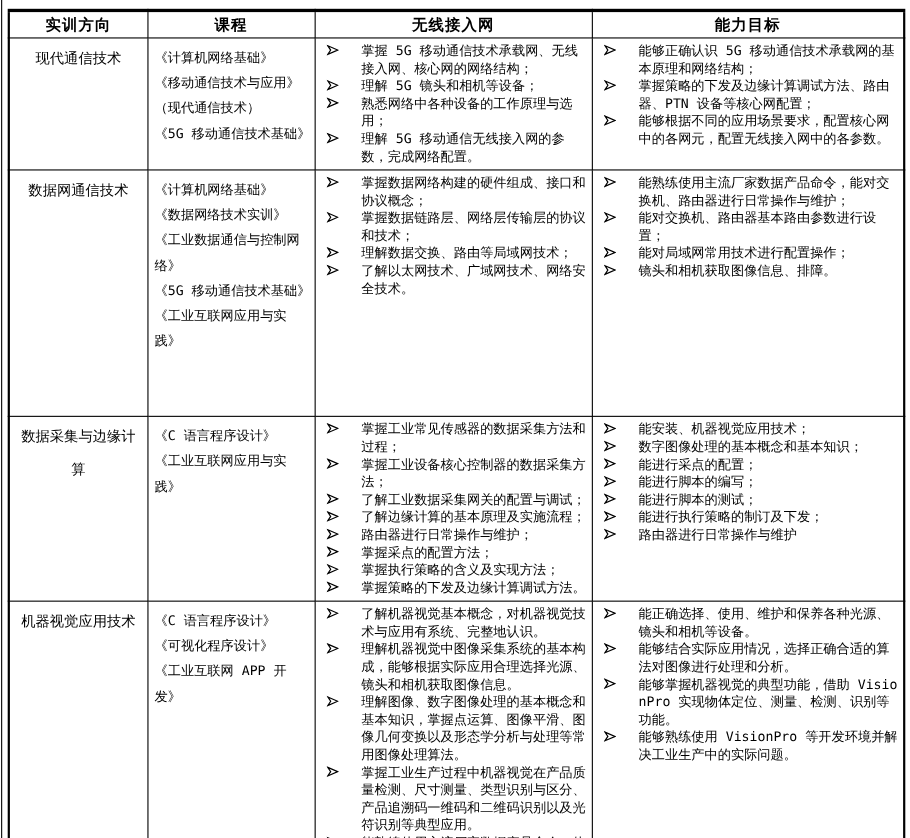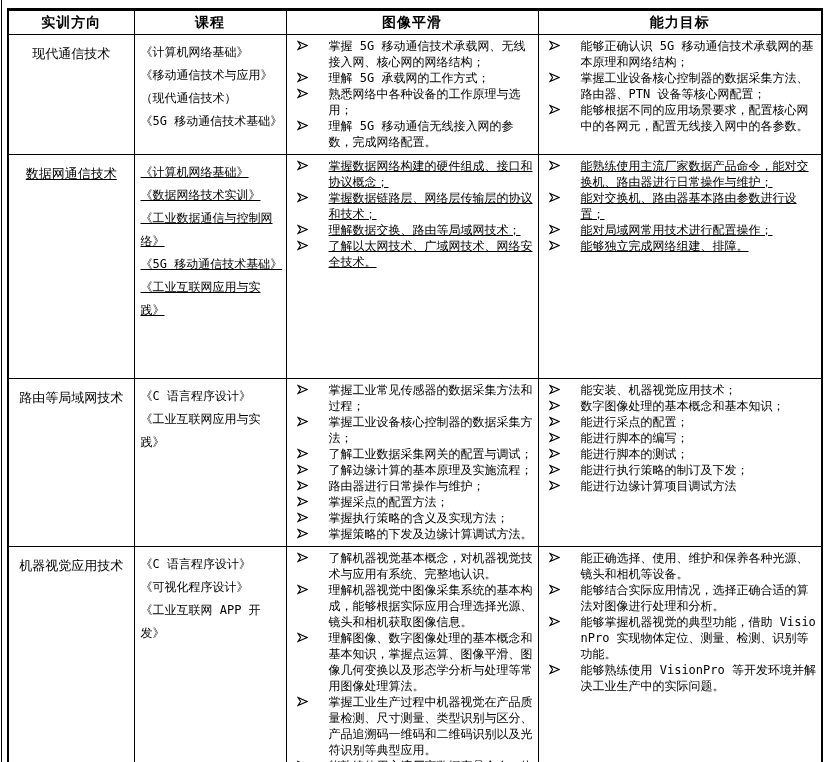--- a/index.html
+++ b/index.html
@@ -55,21 +55,21 @@
   <colgroup>
     <col class="c1">
       <col class="c2">
       <col class="c3">
       <col class="c4">
   </colgroup>
   <thead>
     <tr>
         <th>实训方向</th>
         <th>课程</th>
-        <th>图像平滑</th>
+        <th>无线接入网</th>
         <th>能力目标</th>
       </tr>
   </thead>
   <tbody>
       <tr style="height: 120px;">
         <td class="direction-cell">现代通信技术</td>
         <td class="courses-cell">
           <div class="course-item">《计算机网络基础》</div>
           <div class="course-item">《移动通信技术与应用》</div>
           <div class="course-item">（现代通信技术）</div>
@@ -78,21 +78,21 @@
         <td class="objectives-cell">
           <div class="bullet-item"><span class="bullet-icon">
               <svg width="11" height="11" viewBox="0 0 11 11" xmlns="http://www.w3.org/2000/svg">
                 <path d="M1 1.6 L10 5.5 L1 9.4 L3.6 5.5 Z" fill="#ffffff" stroke="#000000" stroke-width="1.1" stroke-linejoin="miter"></path>
               </svg>
             </span><span>掌握 5G 移动通信技术承载网、无线接入网、核心网的网络结构；</span></div>
           <div class="bullet-item"><span class="bullet-icon">
               <svg width="11" height="11" viewBox="0 0 11 11" xmlns="http://www.w3.org/2000/svg">
                 <path d="M1 1.6 L10 5.5 L1 9.4 L3.6 5.5 Z" fill="#ffffff" stroke="#000000" stroke-width="1.1" stroke-linejoin="miter"></path>
               </svg>
-            </span><span>理解 5G 承载网的工作方式；</span></div>
+            </span><span>理解 5G 镜头和相机等设备；</span></div>
           <div class="bullet-item"><span class="bullet-icon">
               <svg width="11" height="11" viewBox="0 0 11 11" xmlns="http://www.w3.org/2000/svg">
                 <path d="M1 1.6 L10 5.5 L1 9.4 L3.6 5.5 Z" fill="#ffffff" stroke="#000000" stroke-width="1.1" stroke-linejoin="miter"></path>
               </svg>
             </span><span>熟悉网络中各种设备的工作原理与选用；</span></div>
           <div class="bullet-item"><span class="bullet-icon">
               <svg width="11" height="11" viewBox="0 0 11 11" xmlns="http://www.w3.org/2000/svg">
                 <path d="M1 1.6 L10 5.5 L1 9.4 L3.6 5.5 Z" fill="#ffffff" stroke="#000000" stroke-width="1.1" stroke-linejoin="miter"></path>
               </svg>
             </span><span>理解 5G 移动通信无线接入网的参数，完成网络配置。</span></div>
@@ -100,29 +100,29 @@
         <td class="objectives-cell">
           <div class="bullet-item"><span class="bullet-icon">
               <svg width="11" height="11" viewBox="0 0 11 11" xmlns="http://www.w3.org/2000/svg">
                 <path d="M1 1.6 L10 5.5 L1 9.4 L3.6 5.5 Z" fill="#ffffff" stroke="#000000" stroke-width="1.1" stroke-linejoin="miter"></path>
               </svg>
             </span><span>能够正确认识 5G 移动通信技术承载网的基本原理和网络结构；</span></div>
           <div class="bullet-item"><span class="bullet-icon">
               <svg width="11" height="11" viewBox="0 0 11 11" xmlns="http://www.w3.org/2000/svg">
                 <path d="M1 1.6 L10 5.5 L1 9.4 L3.6 5.5 Z" fill="#ffffff" stroke="#000000" stroke-width="1.1" stroke-linejoin="miter"></path>
               </svg>
-            </span><span>掌握工业设备核心控制器的数据采集方法、路由器、PTN 设备等核心网配置；</span></div>
+            </span><span>掌握策略的下发及边缘计算调试方法、路由器、PTN 设备等核心网配置；</span></div>
           <div class="bullet-item"><span class="bullet-icon">
               <svg width="11" height="11" viewBox="0 0 11 11" xmlns="http://www.w3.org/2000/svg">
                 <path d="M1 1.6 L10 5.5 L1 9.4 L3.6 5.5 Z" fill="#ffffff" stroke="#000000" stroke-width="1.1" stroke-linejoin="miter"></path>
               </svg>
             </span><span>能够根据不同的应用场景要求，配置核心网中的各网元，配置无线接入网中的各参数。</span></div>
         </td>
       </tr>
-      <tr style="height: 224px; text-decoration: underline;">
+      <tr style="height: 224px;">
         <td class="direction-cell">数据网通信技术</td>
         <td class="courses-cell">
           <div class="course-item">《计算机网络基础》</div>
           <div class="course-item">《数据网络技术实训》</div>
           <div class="course-item">《工业数据通信与控制网络》</div>
           <div class="course-item">《5G 移动通信技术基础》</div>
           <div class="course-item">《工业互联网应用与实践》</div>
         </td>
         <td class="objectives-cell">
           <div class="bullet-item"><span class="bullet-icon">
@@ -159,25 +159,25 @@
             </span><span>能对交换机、路由器基本路由参数进行设置；</span></div>
           <div class="bullet-item"><span class="bullet-icon">
               <svg width="11" height="11" viewBox="0 0 11 11" xmlns="http://www.w3.org/2000/svg">
                 <path d="M1 1.6 L10 5.5 L1 9.4 L3.6 5.5 Z" fill="#ffffff" stroke="#000000" stroke-width="1.1" stroke-linejoin="miter"></path>
               </svg>
             </span><span>能对局域网常用技术进行配置操作；</span></div>
           <div class="bullet-item"><span class="bullet-icon">
               <svg width="11" height="11" viewBox="0 0 11 11" xmlns="http://www.w3.org/2000/svg">
                 <path d="M1 1.6 L10 5.5 L1 9.4 L3.6 5.5 Z" fill="#ffffff" stroke="#000000" stroke-width="1.1" stroke-linejoin="miter"></path>
               </svg>
-            </span><span>能够独立完成网络组建、排障。</span></div>
+            </span><span>镜头和相机获取图像信息、排障。</span></div>
         </td>
       </tr>
       <tr style="height: 168px;">
-        <td class="direction-cell">路由等局域网技术</td>
+        <td class="direction-cell">数据采集与边缘计算</td>
         <td class="courses-cell">
           <div class="course-item">《C 语言程序设计》</div>
           <div class="course-item">《工业互联网应用与实践》</div>
         </td>
         <td class="objectives-cell">
           <div class="bullet-item"><span class="bullet-icon">
               <svg width="11" height="11" viewBox="0 0 11 11" xmlns="http://www.w3.org/2000/svg">
                 <path d="M1 1.6 L10 5.5 L1 9.4 L3.6 5.5 Z" fill="#ffffff" stroke="#000000" stroke-width="1.1" stroke-linejoin="miter"></path>
               </svg>
             </span><span>掌握工业常见传感器的数据采集方法和过程；</span></div>
@@ -245,21 +245,21 @@
             </span><span>能进行脚本的测试；</span></div>
           <div class="bullet-item"><span class="bullet-icon">
               <svg width="11" height="11" viewBox="0 0 11 11" xmlns="http://www.w3.org/2000/svg">
                 <path d="M1 1.6 L10 5.5 L1 9.4 L3.6 5.5 Z" fill="#ffffff" stroke="#000000" stroke-width="1.1" stroke-linejoin="miter"></path>
               </svg>
             </span><span>能进行执行策略的制订及下发；</span></div>
           <div class="bullet-item"><span class="bullet-icon">
               <svg width="11" height="11" viewBox="0 0 11 11" xmlns="http://www.w3.org/2000/svg">
                 <path d="M1 1.6 L10 5.5 L1 9.4 L3.6 5.5 Z" fill="#ffffff" stroke="#000000" stroke-width="1.1" stroke-linejoin="miter"></path>
               </svg>
-            </span><span>能进行边缘计算项目调试方法</span></div>
+            </span><span>路由器进行日常操作与维护</span></div>
         </td>
       </tr>
       <tr style="height: 260px; padding-left: 11px;">
         <td class="direction-cell">机器视觉应用技术</td>
         <td class="courses-cell">
           <div class="course-item">《C 语言程序设计》</div>
           <div class="course-item">《可视化程序设计》</div>
           <div class="course-item">《工业互联网 APP 开发》</div>
         </td>
         <td class="objectives-cell">

